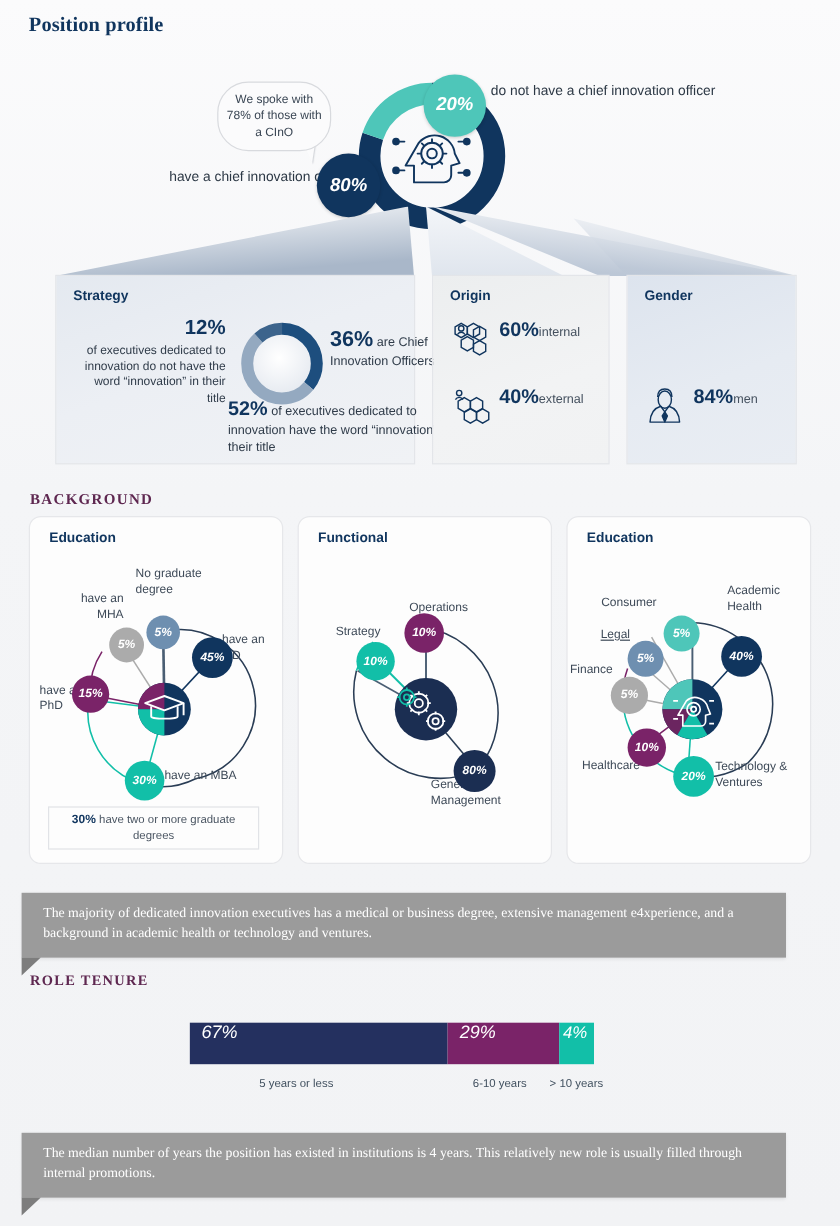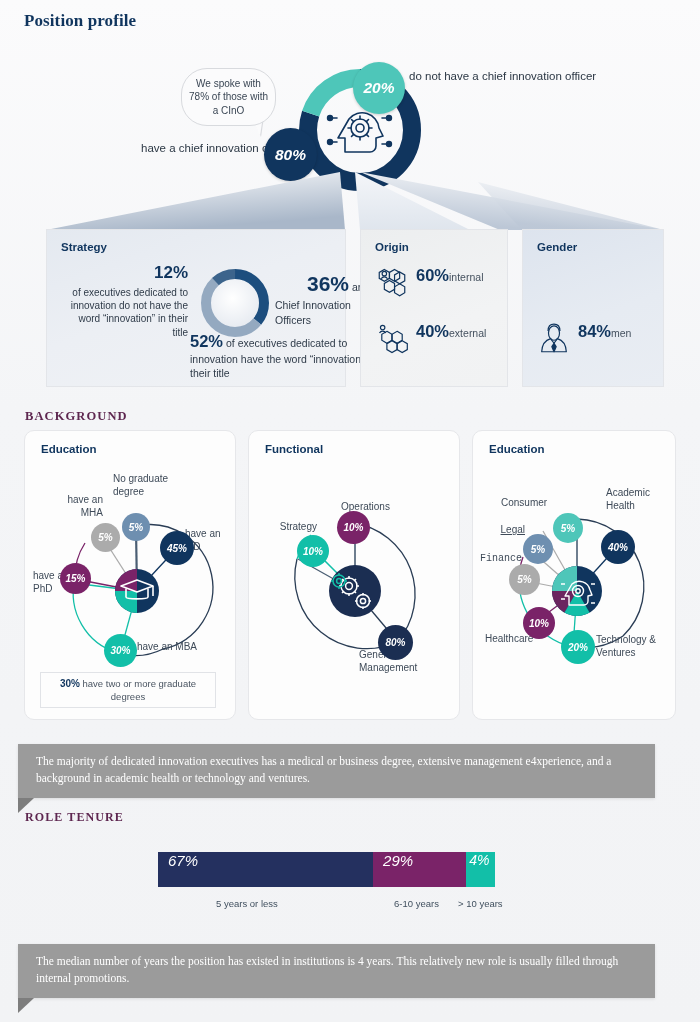--- a/index.html
+++ b/index.html
@@ -83,21 +83,21 @@
   #titlingLeft {
     position:absolute; left:14px; top:32px; width:127px;
     text-align:right; font-size:10px; color:#2f3b49; line-height:1.33;
   }
   #titlingLeft b { font-size:17px; color:#10355E; display:block; margin-bottom:1px; }
   #titlingDonut { position:absolute; left:152px; top:37px; }
   #titling36 {
     position:absolute; left:228px; top:40px; width:110px;
     font-size:10.5px; color:#2f3b49; line-height:1.35;
   }
-  #titling36 b { font-size:21px; color:#10355E;margin-left:32px; }
+  #titling36 b { font-size:18px; color:#10355E; }
   #titling52 {
     position:absolute; left:143px; top:100px; width:196px;
     font-size:10.5px; color:#2f3b49; line-height:1.35;
   }
   #titling52 b { font-size:16.5px; color:#10355E; }
 
   
   .stat-row { position:absolute; display:flex; }
   .stat-ico { width:34px; height:34px; flex:none; }
   .stat-txt { font-size:10.5px; color:#45515f; margin-left:7px; }
@@ -426,21 +426,21 @@
       <g stroke="#ffffff" stroke-width="1.4" fill="none" stroke-linejoin="round">
         <path d="M96,174 L96,165 L92,165 L99,153 A11,11 0 0 1 117,159 L119,164 L115,165 L115,170 A4,4 0 0 1 111,174 Z"></path>
         <circle cx="105" cy="160" r="5.5"></circle>
           <circle cx="105" cy="160" r="2.2"></circle>
         <path d="M92,153 L88,153 M92,168 L88,168 M118,153 L122,153 M118,172 L122,172"></path>
       </g>
     </svg>
 
     <div class="nlabel" style="left:28px; top:66px; width:72px;">Consumer</div>
     <div class="nlabel" style="left:10px; top:93px; width:42px; text-align:right;text-decoration:underline;">Legal</div>
-    <div class="nlabel" style="left:2px; top:122px; width:52px; text-align:center;font-family:Liberation Mono, monospace;">Finance</div>
+    <div class="nlabel" style="left:2px; top:122px; width:52px; text-align:left;">Finance</div>
     <div class="nlabel" style="left:12px; top:202px; width:70px;">Healthcare</div>
     <div class="nlabel" style="left:133px; top:56px; width:62px;">Academic Health</div>
     <div class="nlabel" style="left:123px; top:203px; width:72px;">Technology &amp; Ventures</div>
 
     <div class="nbub" style="left:80px; top:82px; width:30px; height:30px; background:#4EC6B9;">5%</div>
     <div class="nbub" style="left:50px; top:103px; width:30px; height:30px; background:#6E8FB0;">5%</div>
     <div class="nbub" style="left:36px; top:133px; width:31px; height:31px; background:#ABABAB;">5%</div>
     <div class="nbub" style="left:50px; top:176px; width:32px; height:32px; background:#7A2368;">10%</div>
     <div class="nbub" style="left:128px; top:99px; width:34px; height:34px; background:#10355E;">40%</div>
     <div class="nbub" style="left:88px; top:199px; width:34px; height:34px; background:#12BFA8;">20%</div>

